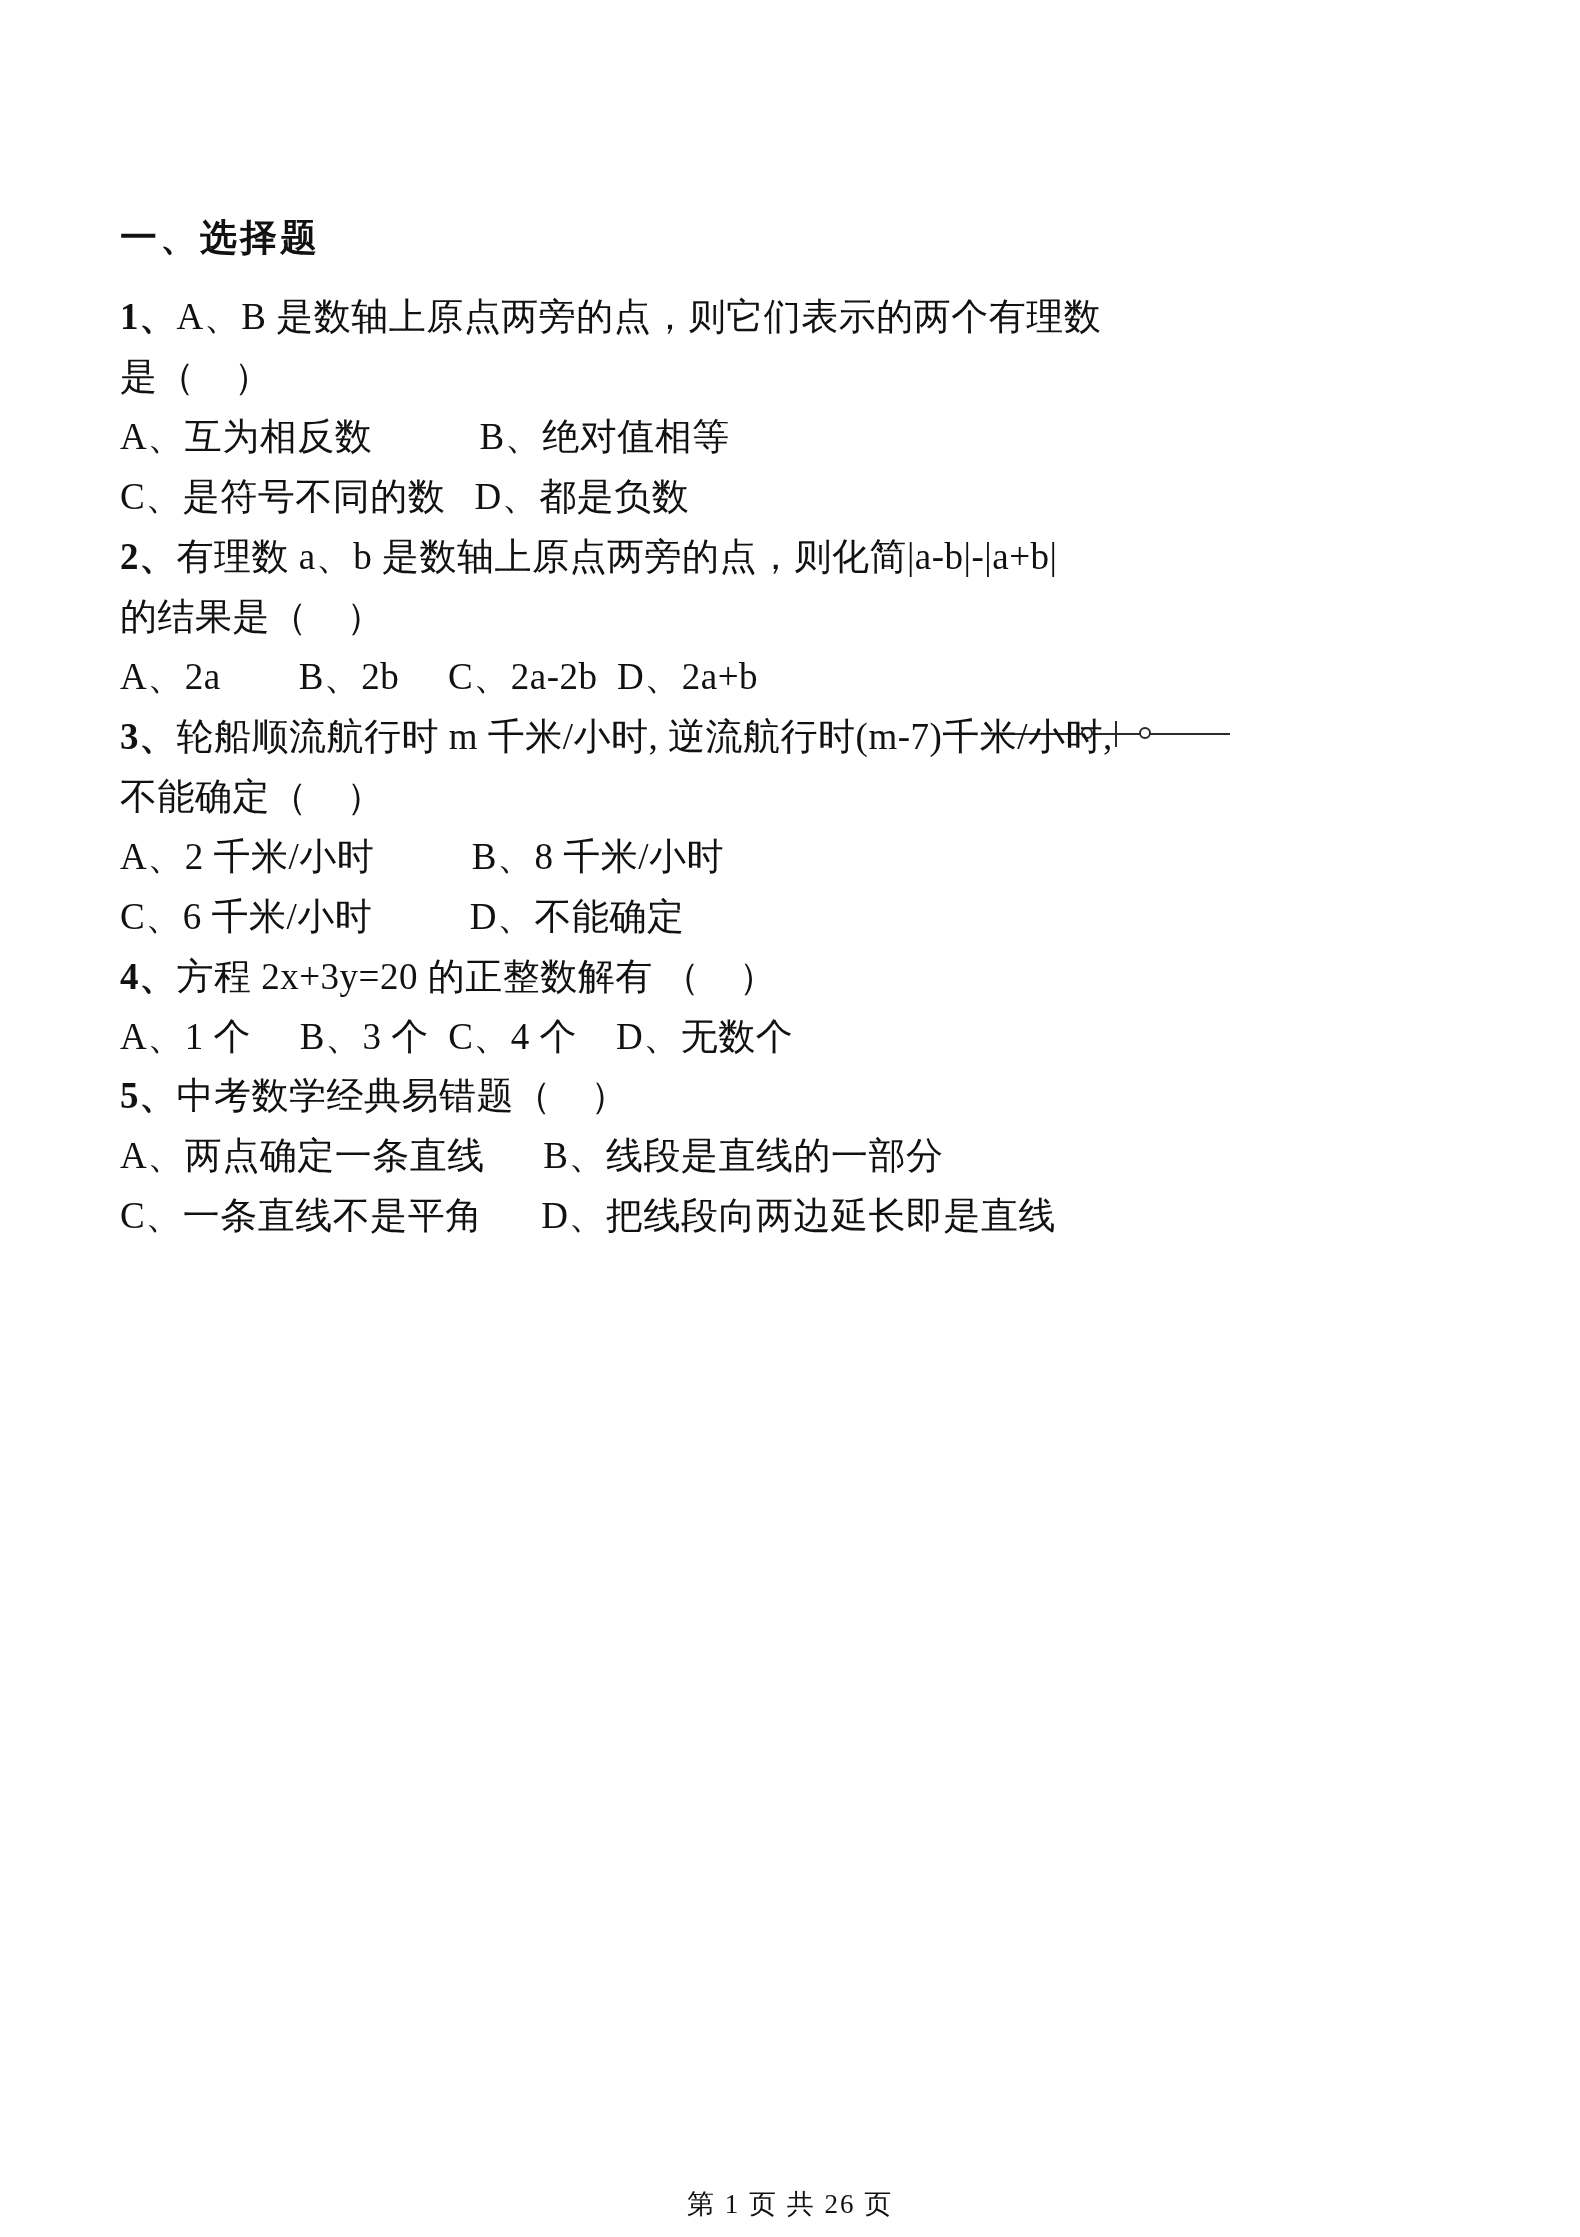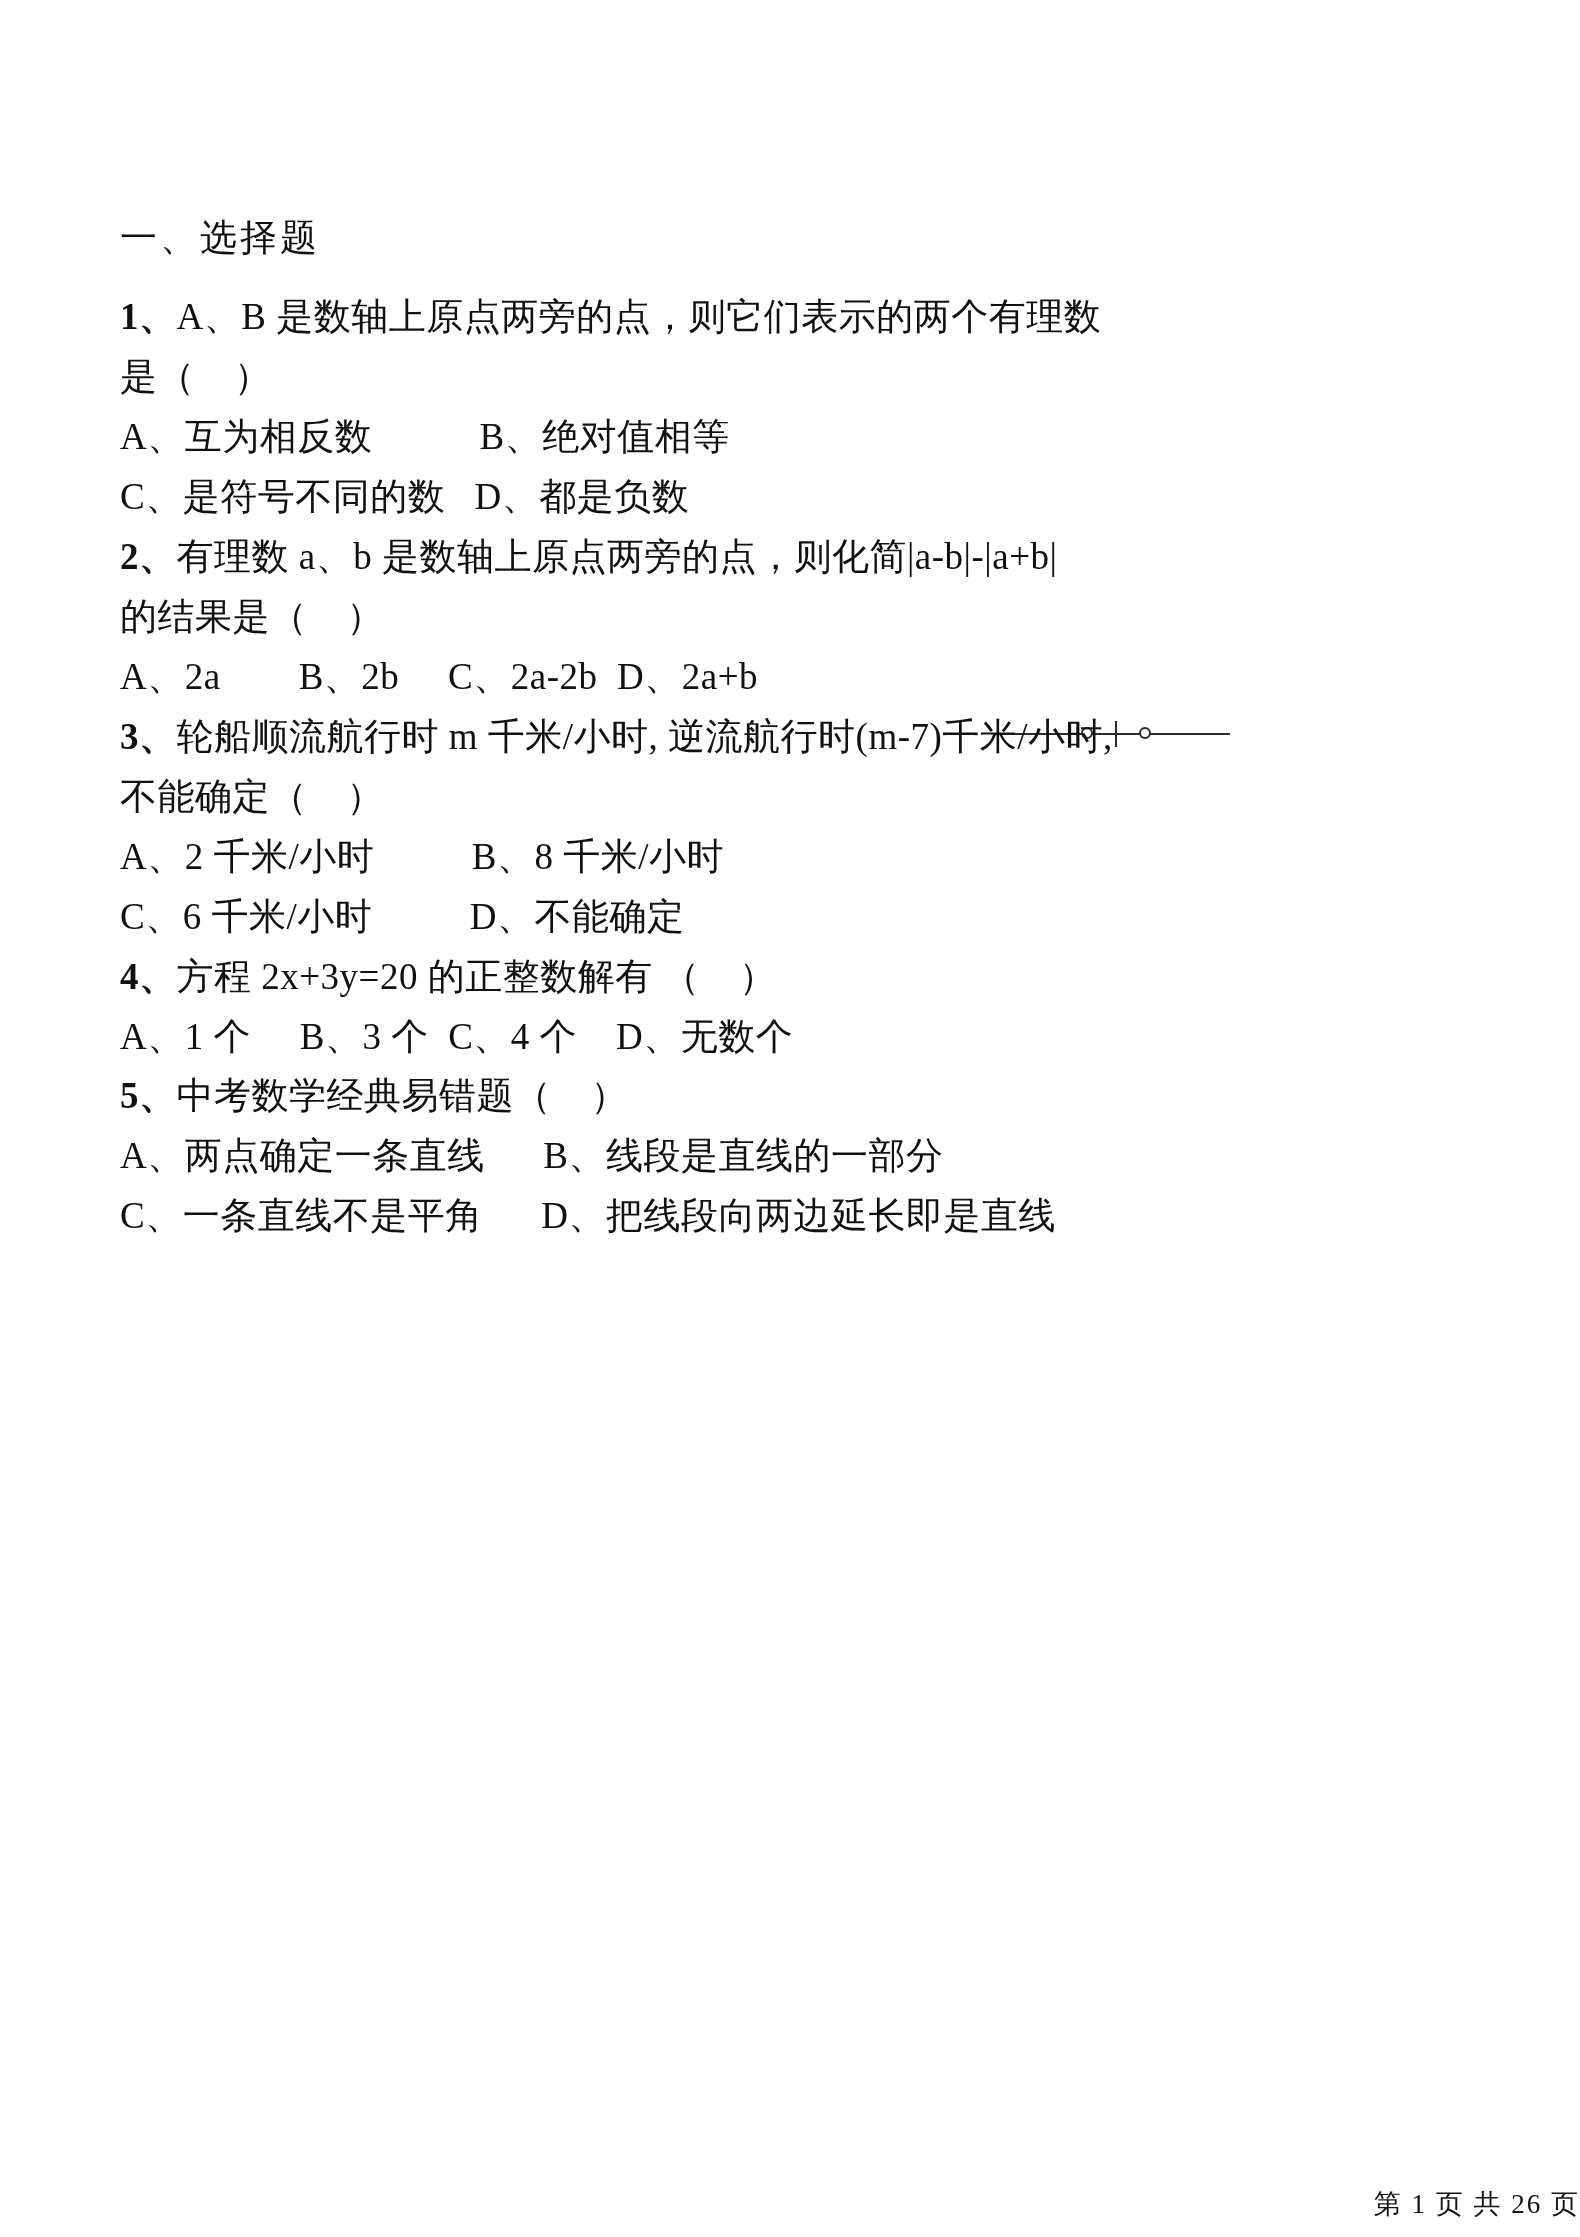--- a/index.html
+++ b/index.html
@@ -45,21 +45,21 @@
 
   
   .content {
     position: absolute;
     left: 120px;
     top: 215px;
     width: 1340px;
   }
   .section-head {
     font-family: "Liberation Sans", "DejaVu Sans", sans-serif;
-    font-weight: normal;
+    font-weight: bold;
     font-size: 37px;
     letter-spacing: 3px;
     margin: 0 0 26px 0;
     line-height: 1.25;
   }
   .qline {
     font-size: 37px;
     line-height: 1.62;
     margin: 0;
     white-space: pre-wrap;
@@ -113,21 +113,21 @@
     background: #2b2b2b;
   }
   .numberline .tick.t1 { left: 120px; }
 
   
   .footer {
     position: absolute;
     left: 0;
     top: 2186px;
     width: 1580px;
-    text-align: right;
+    text-align: center;
     font-size: 27px;
     letter-spacing: 2px;
     color: #111111;
   }
 </style>
 </head>
 <body>
 
 <div class="page">
 

